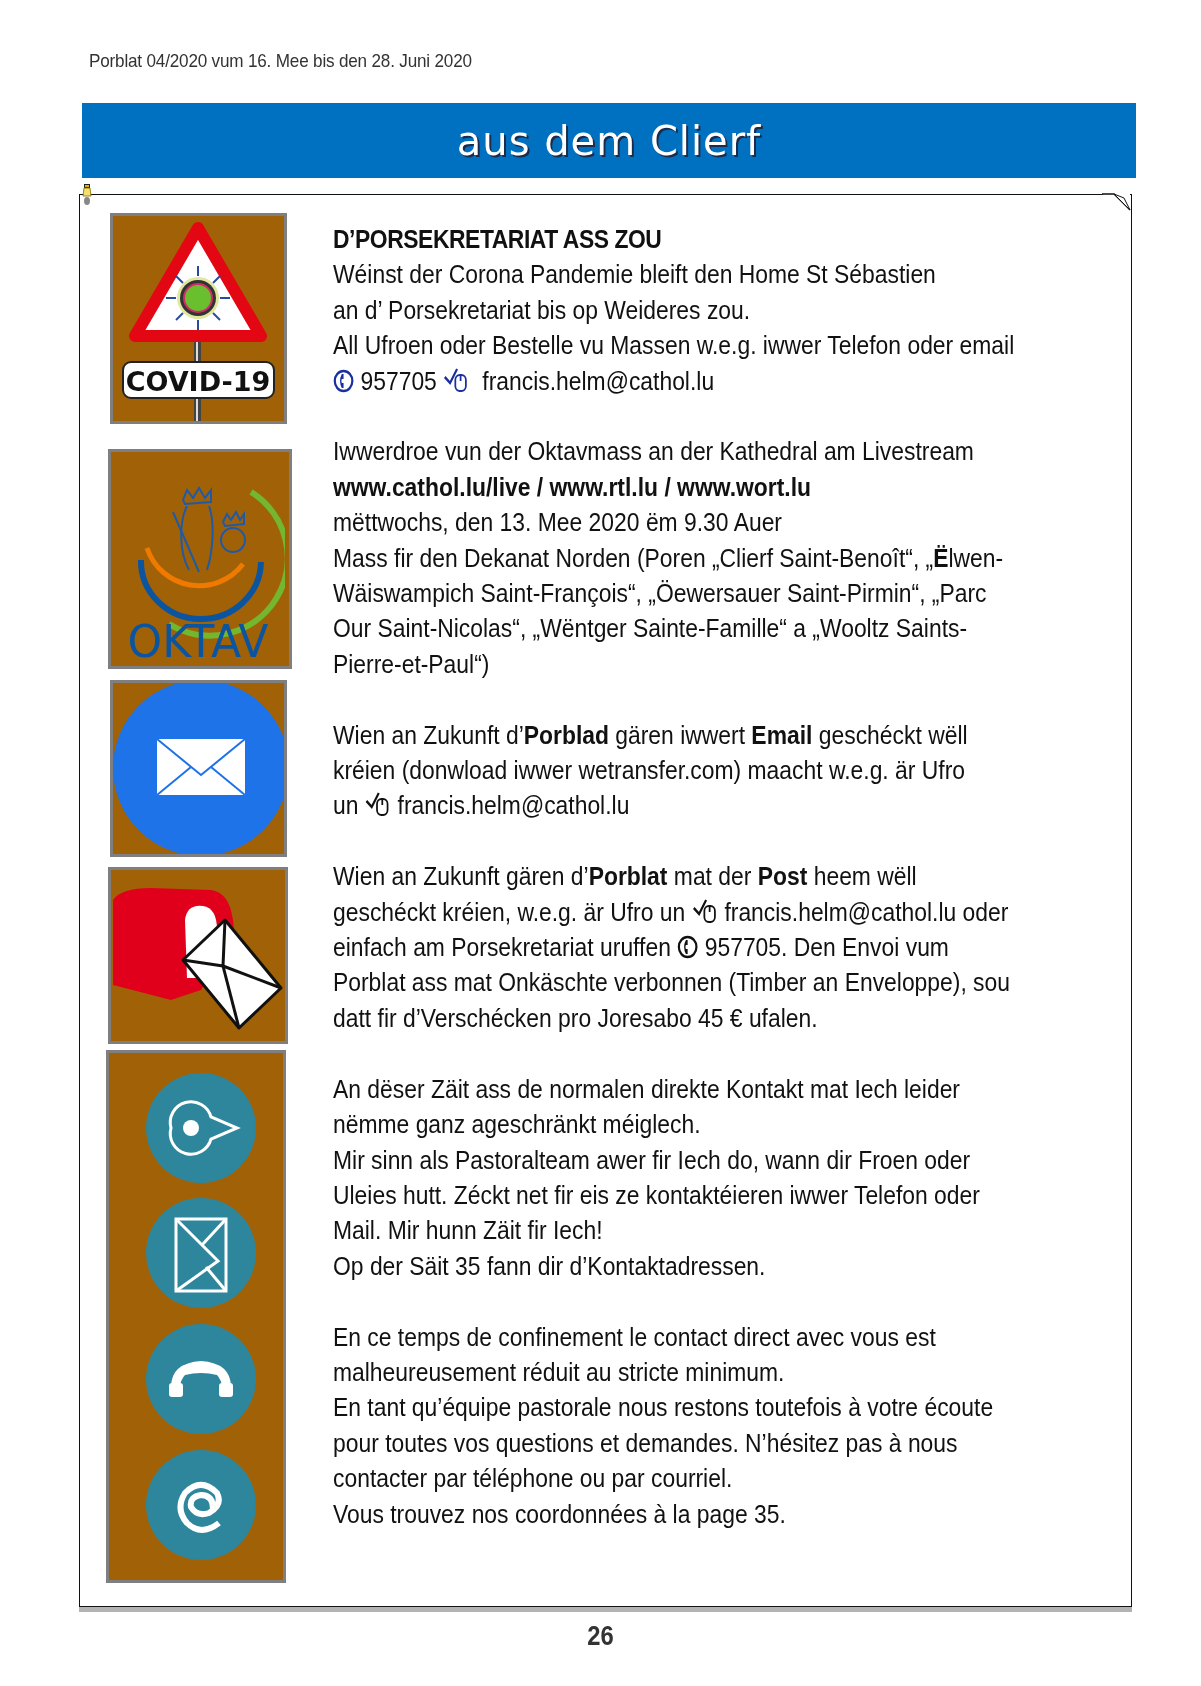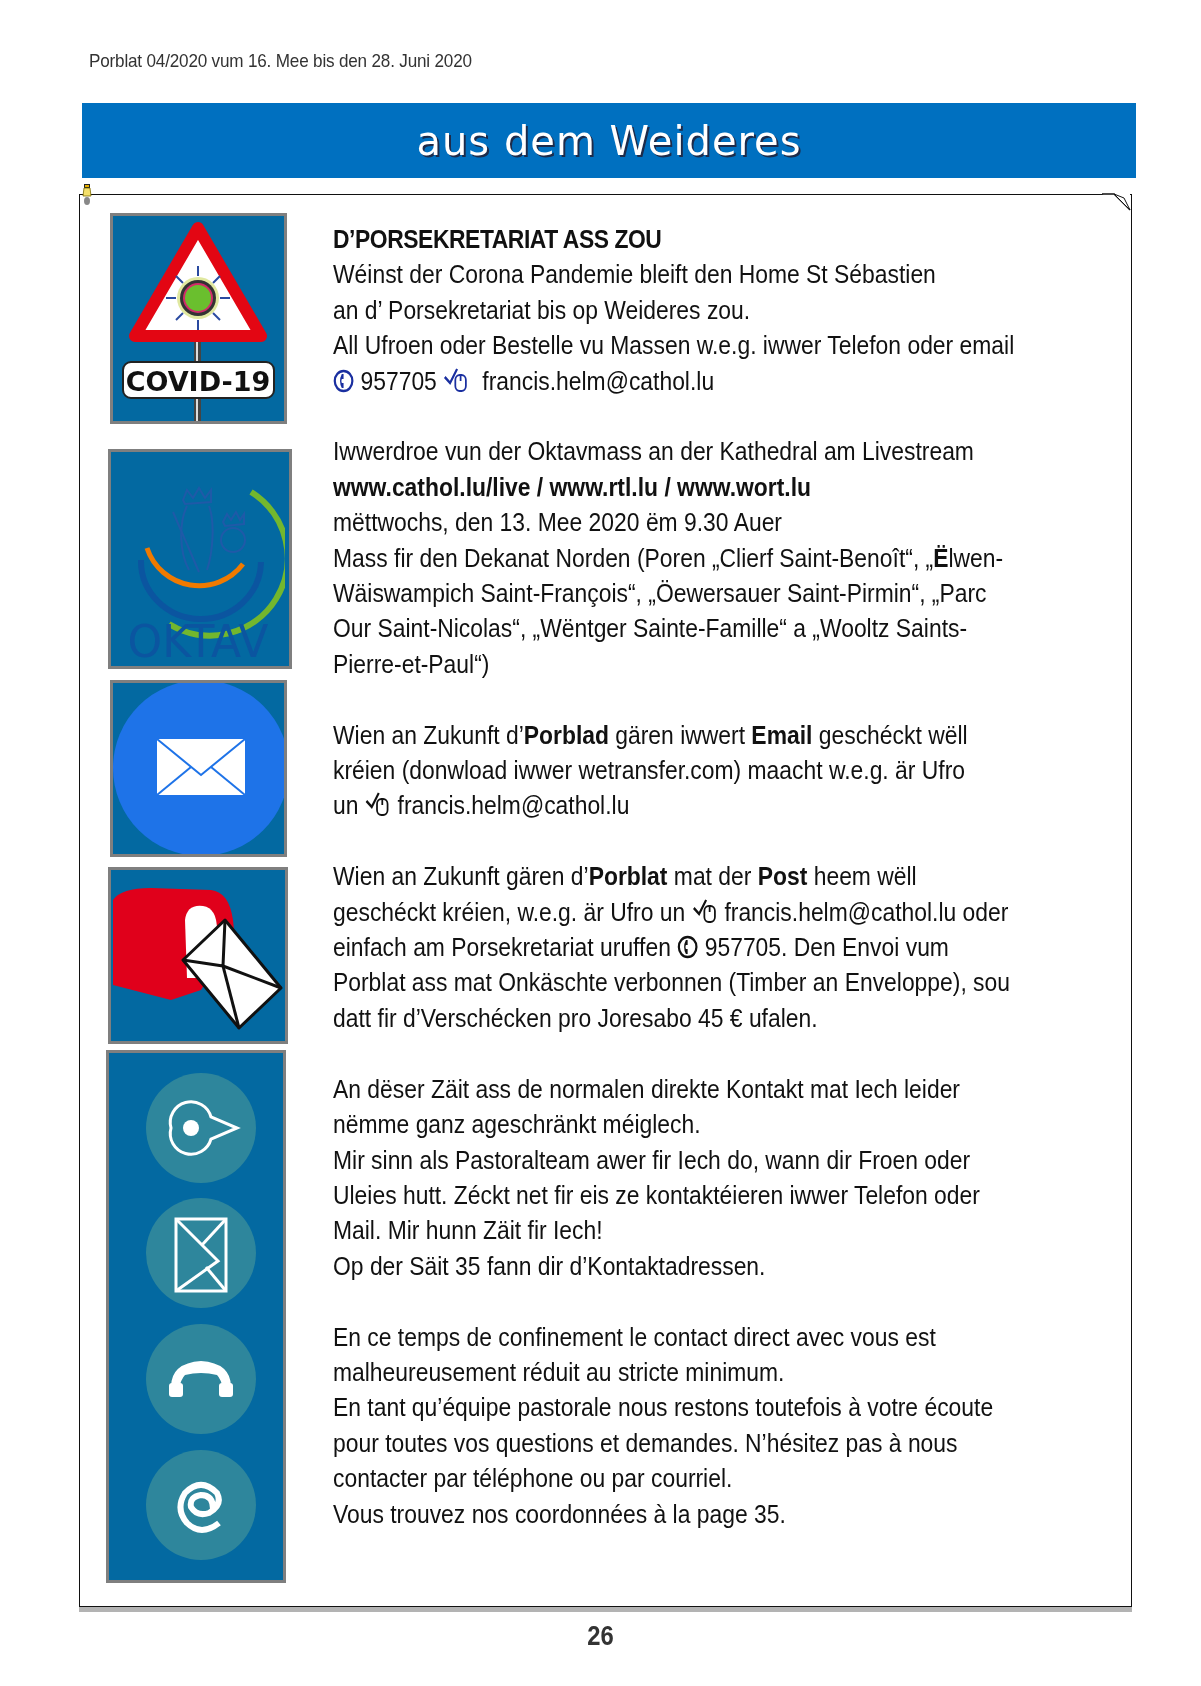--- a/index.html
+++ b/index.html
@@ -9,38 +9,38 @@
                   transform:scaleX(0.9); transform-origin:left; letter-spacing:-0.2px; }
   .banner { position:absolute; left:82px; top:103px; width:1054px; height:75px; background:#0070c0;
             display:flex; align-items:center; justify-content:center; }
   .banner-title { font-family:"DejaVu Sans", sans-serif; font-size:40px; color:#fff; font-weight:normal;
                   letter-spacing:1px; text-shadow:2px 2px 0 #1d2b4a; }
   .pin { position:absolute; left:81px; top:184px; width:12px; height:22px; }
   .frame { position:absolute; left:79px; top:194px; width:1051px; height:1411px; border:1.5px solid #111;
            background:#fff; }
   .frame-shadow { position:absolute; left:79px; top:1607px; width:1053px; height:5px; background:#b3b3b3; }
   .fold { position:absolute; left:1102px; top:192px; width:30px; height:20px; }
-  .imgbox { position:absolute; border:3px solid #7f7f7f; background:#0369a1; overflow:hidden; box-sizing:border-box; }
+  .imgbox { position:absolute; border:3px solid #7f7f7f; background:#a16207; overflow:hidden; box-sizing:border-box; }
   .text { position:absolute; left:333px; top:222px; width:780px; font-size:26px; line-height:35.4px;
           color:#111; transform:scaleX(0.88); transform-origin:left top; width:886px; }
   .text p { margin:0; }
   .text .gap { height:35.4px; }
   .title { font-weight:bold; font-size:26px; letter-spacing:-0.5px; }
   .b { font-weight:bold; }
   .ico { display:inline-block; vertical-align:-3px; }
   .page-num { position:absolute; left:0; width:1201px; top:1620px; text-align:center; font-size:28px; color:#333;
               font-weight:bold; transform:scaleX(0.85); }
 </style>
 </head>
 <body>
 
 <div class="running-head">Porblat  04/2020 vum 16. Mee bis den 28. Juni 2020</div>
 
 <div class="banner">
-  <span class="banner-title">aus dem Weideres</span>
+  <span class="banner-title">aus dem Clierf</span>
 </div>
 
 <div class="frame"></div>
 <div class="frame-shadow"></div>
 <svg class="fold" viewBox="0 0 30 20">
   <polygon points="0,2 28,2 28,20" fill="#fff"></polygon>
   <polyline points="0,2 12,2 28,18" fill="none" stroke="#111" stroke-width="1.3"></polyline>
   <polygon points="12,2 22,6 28,18" fill="#fff" stroke="#111" stroke-width="1"></polygon>
 </svg>
 <svg class="pin" viewBox="0 0 12 22">

